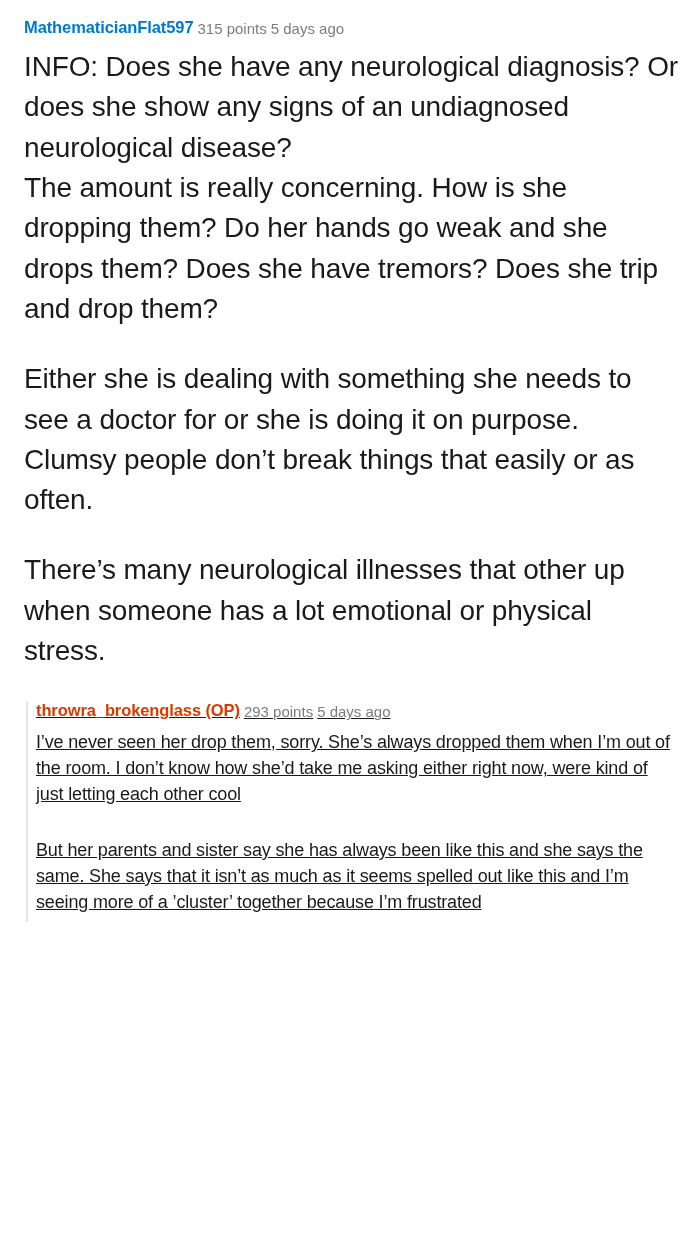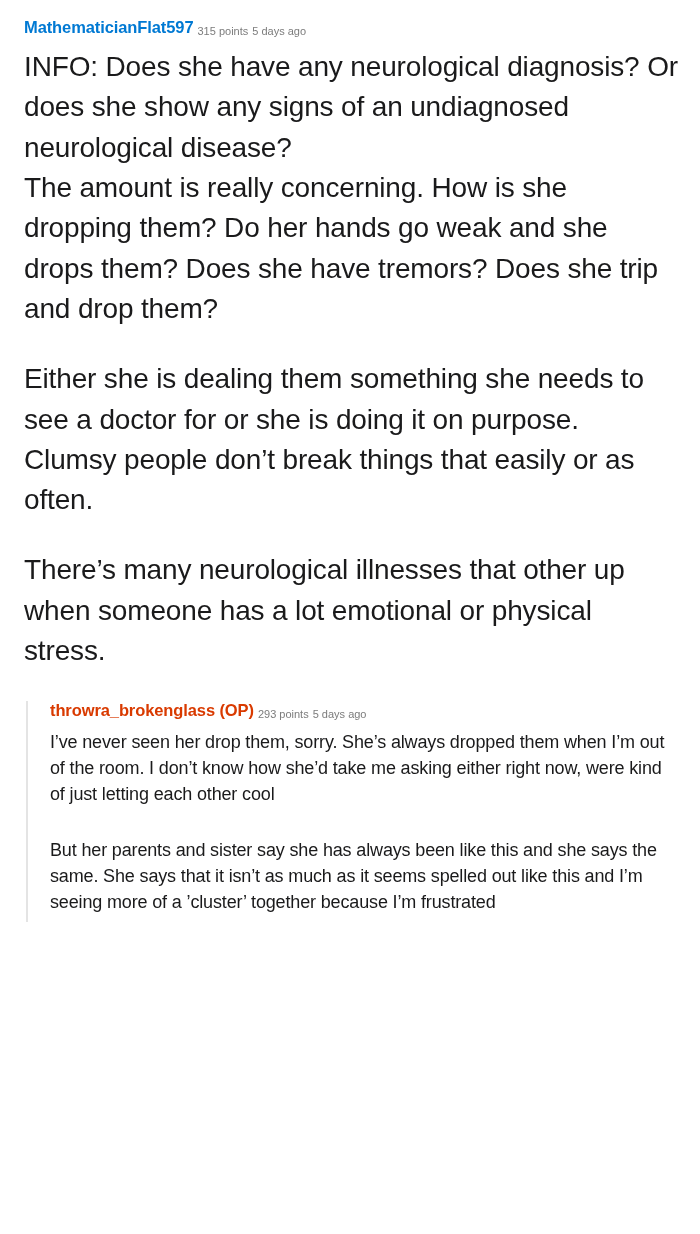--- a/index.html
+++ b/index.html
@@ -28,40 +28,41 @@
   .author {
     font-size: 16.5px;
     font-weight: bold;
     color: #0079d3;
     letter-spacing: -0.1px;
   }
   .author.op {
     color: #d93a00;
   }
   .meta {
-    font-size: 11px;
+    font-size: 15px;
     color: #7c7c7c;
   }
   .body-text {
     font-size: 28px;
     line-height: 1.44;
     color: #1a1a1b;
     letter-spacing: -0.15px;
   }
   .body-text p {
     margin: 0 0 0 0;
   }
   .para-gap {
     height: 30px;
   }
   .reply {
     margin-top: 30px;
-    padding-left: 22px;
+    padding-left: 8px;
     border-left: 2px solid #e4e4e4;
     margin-left: 2px;
+    text-decoration: underline;
   }
   .reply .body-text {
     font-size: 18px;
   }
   .reply-inner {
     padding-bottom: 6px;
   }
 </style>
 </head>
 <body>
@@ -71,21 +72,21 @@
   <div class="comment">
     <div class="comment-header">
       <span class="author">MathematicianFlat597</span>
       <span class="meta">315 points</span>
       <span class="meta">5 days ago</span>
     </div>
     <div class="body-text">
       <p style="white-space: pre-line;">INFO: Does she have any neurological diagnosis? Or does she show any signs of an undiagnosed neurological disease?
 The amount is really concerning. How is she dropping them? Do her hands go weak and she drops them? Does she have tremors? Does she trip and drop them?</p>
       <div class="para-gap"></div>
-      <p>Either she is dealing them something she needs to see a doctor for or she is doing it on purpose. Clumsy people don’t break things that easily or as often.</p>
+      <p>Either she is dealing with something she needs to see a doctor for or she is doing it on purpose. Clumsy people don’t break things that easily or as often.</p>
       <div class="para-gap"></div>
       <p>There’s many neurological illnesses that other up when someone has a lot emotional or physical stress.</p>
     </div>
   </div>
 
   <div class="reply">
     <div class="reply-inner">
       <div class="comment-header">
         <span class="author op">throwra_brokenglass (OP)</span>
         <span class="meta">293 points</span>

